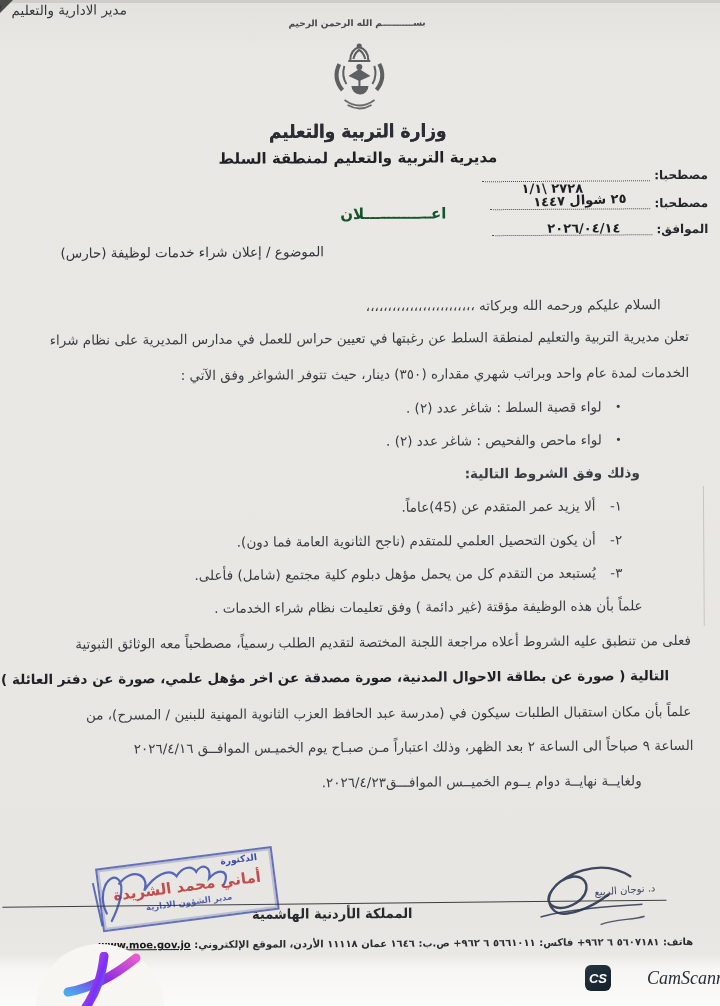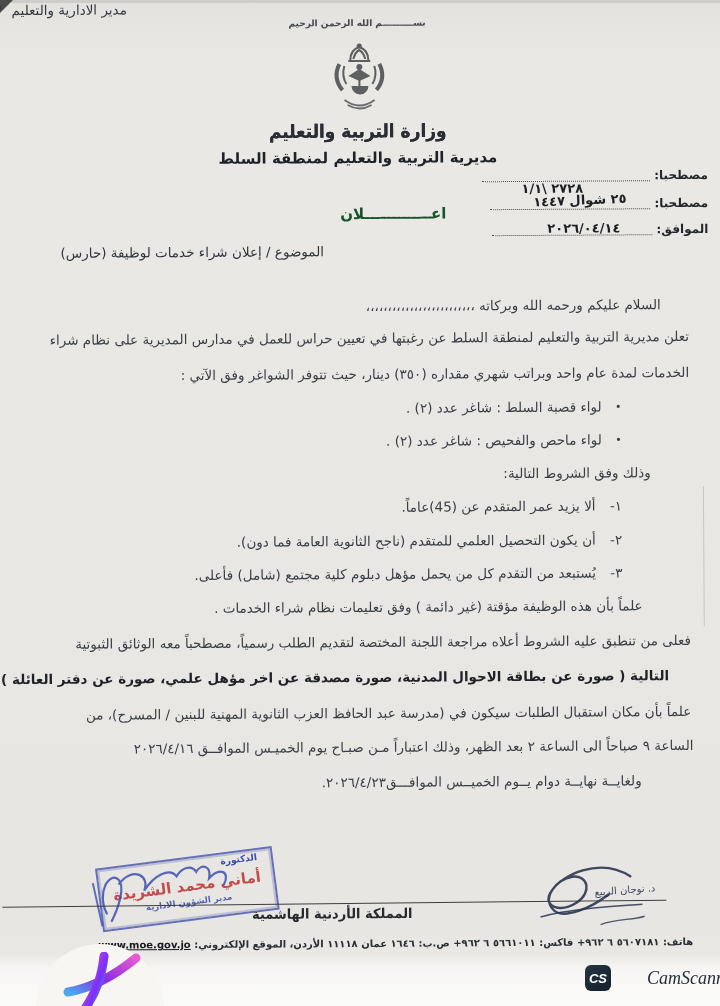--- a/index.html
+++ b/index.html
@@ -115,21 +115,21 @@
 
   <div class="line" style="top:400px;right:98px;">
     <span class="bullet-dot">•</span>
     <span>لواء قصبة السلط : شاغر عدد (٢) .</span>
   </div>
   <div class="line" style="top:433px;right:98px;">
     <span class="bullet-dot">•</span>
     <span>لواء ماحص والفحيص : شاغر عدد (٢) .</span>
   </div>
 
-  <div class="line" style="top:466px;right:69px;">وذلك وفق الشروط التالية:</div>
+  <div class="line" style="top:466px;right:80px;font-weight:bold;">وذلك وفق الشروط التالية:</div>
 
   <div class="line" style="top:499px;right:98px;">
     <span class="cond-num">١-</span>
     <span>ألا يزيد عمر المتقدم عن  (45)عاماً.</span>
   </div>
   <div class="line" style="top:533px;right:98px;">
     <span class="cond-num">٢-</span>
     <span>أن يكون التحصيل العلمي للمتقدم (ناجح الثانوية العامة فما دون).</span>
   </div>
   <div class="line" style="top:566px;right:98px;">

